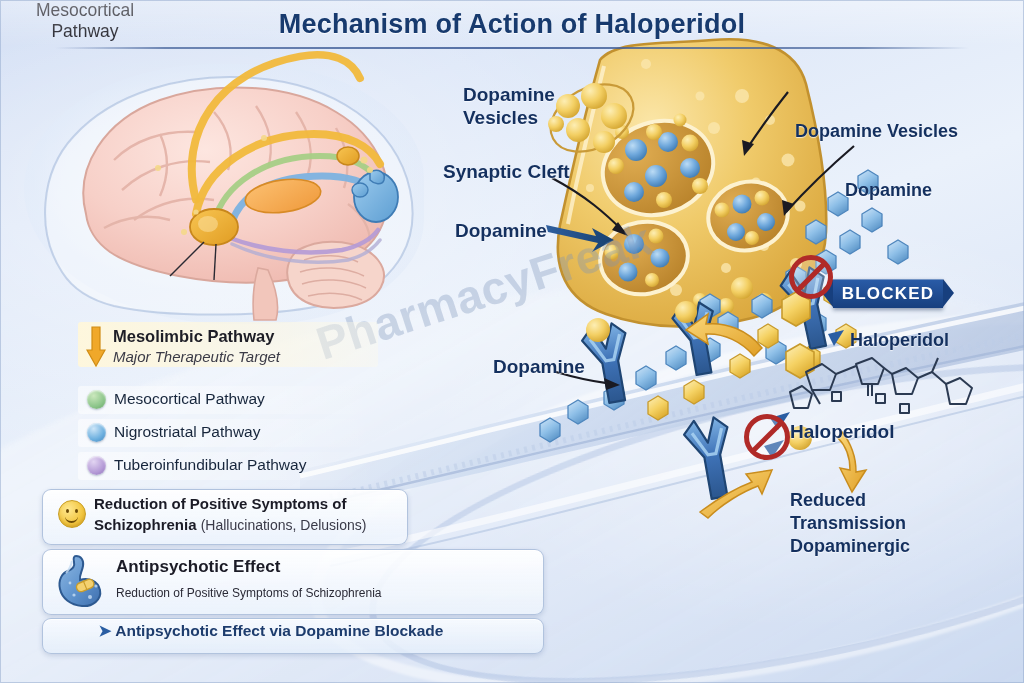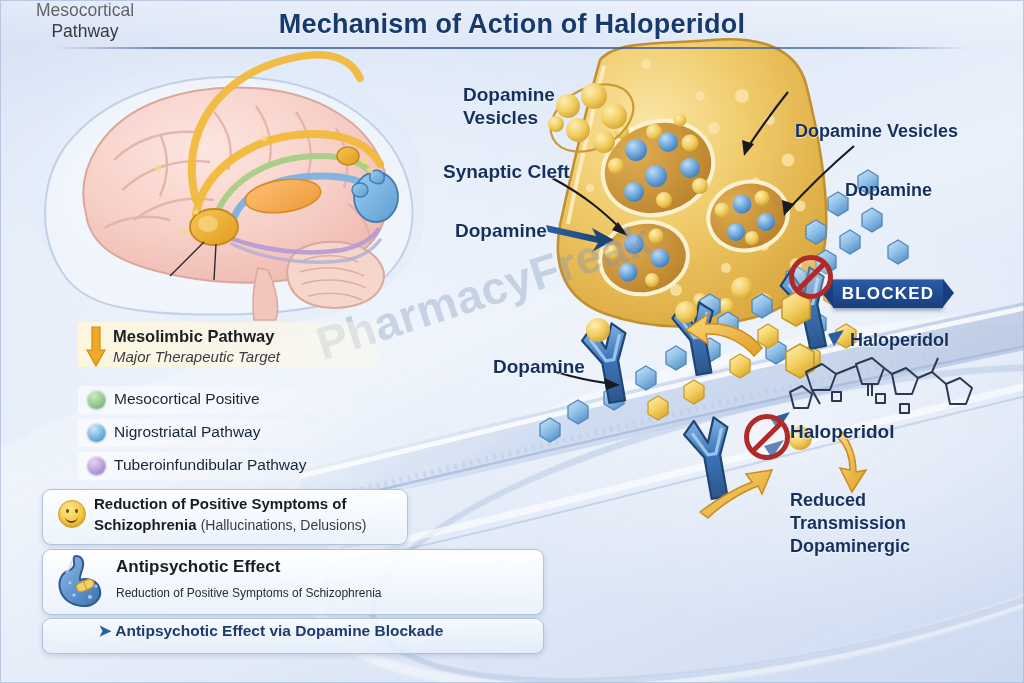--- a/index.html
+++ b/index.html
@@ -507,21 +507,21 @@
   <div class="legend-hl"></div>
   <svg class="arrow-down-y" viewBox="0 0 20 42">
     <path d="M6,1 L14,1 L14,24 L19,24 L10,40 L1,24 L6,24 Z" fill="#f0a82a" stroke="#d08c14" stroke-width="1.2"></path>
   </svg>
   <div class="meso-limbic">Mesolimbic Pathway</div>
   <div class="meso-limbic-sub">Major Therapeutic Target</div>
 
   <div class="leg-row" style="top:386px">
     <div class="bar"></div>
     <div class="leg-ic" style="background:radial-gradient(circle at 35% 30%,#cbe8bd,#8cc58a 60%,#5d9e5c);"></div>
-    <div class="leg-tx">Mesocortical Positive</div>
+    <div class="leg-tx">Mesocortical Pathway</div>
   </div>
 
   <div class="leg-row" style="top:419px">
     <div class="bar"></div>
     <div class="leg-ic" style="background:radial-gradient(circle at 35% 30%,#cde6f8,#6aaede 60%,#3f7cb5);"></div>
     <div class="leg-tx">Nigrostriatal Pathway</div>
   </div>
 
   <div class="leg-row" style="top:452px">
     <div class="bar"></div>

